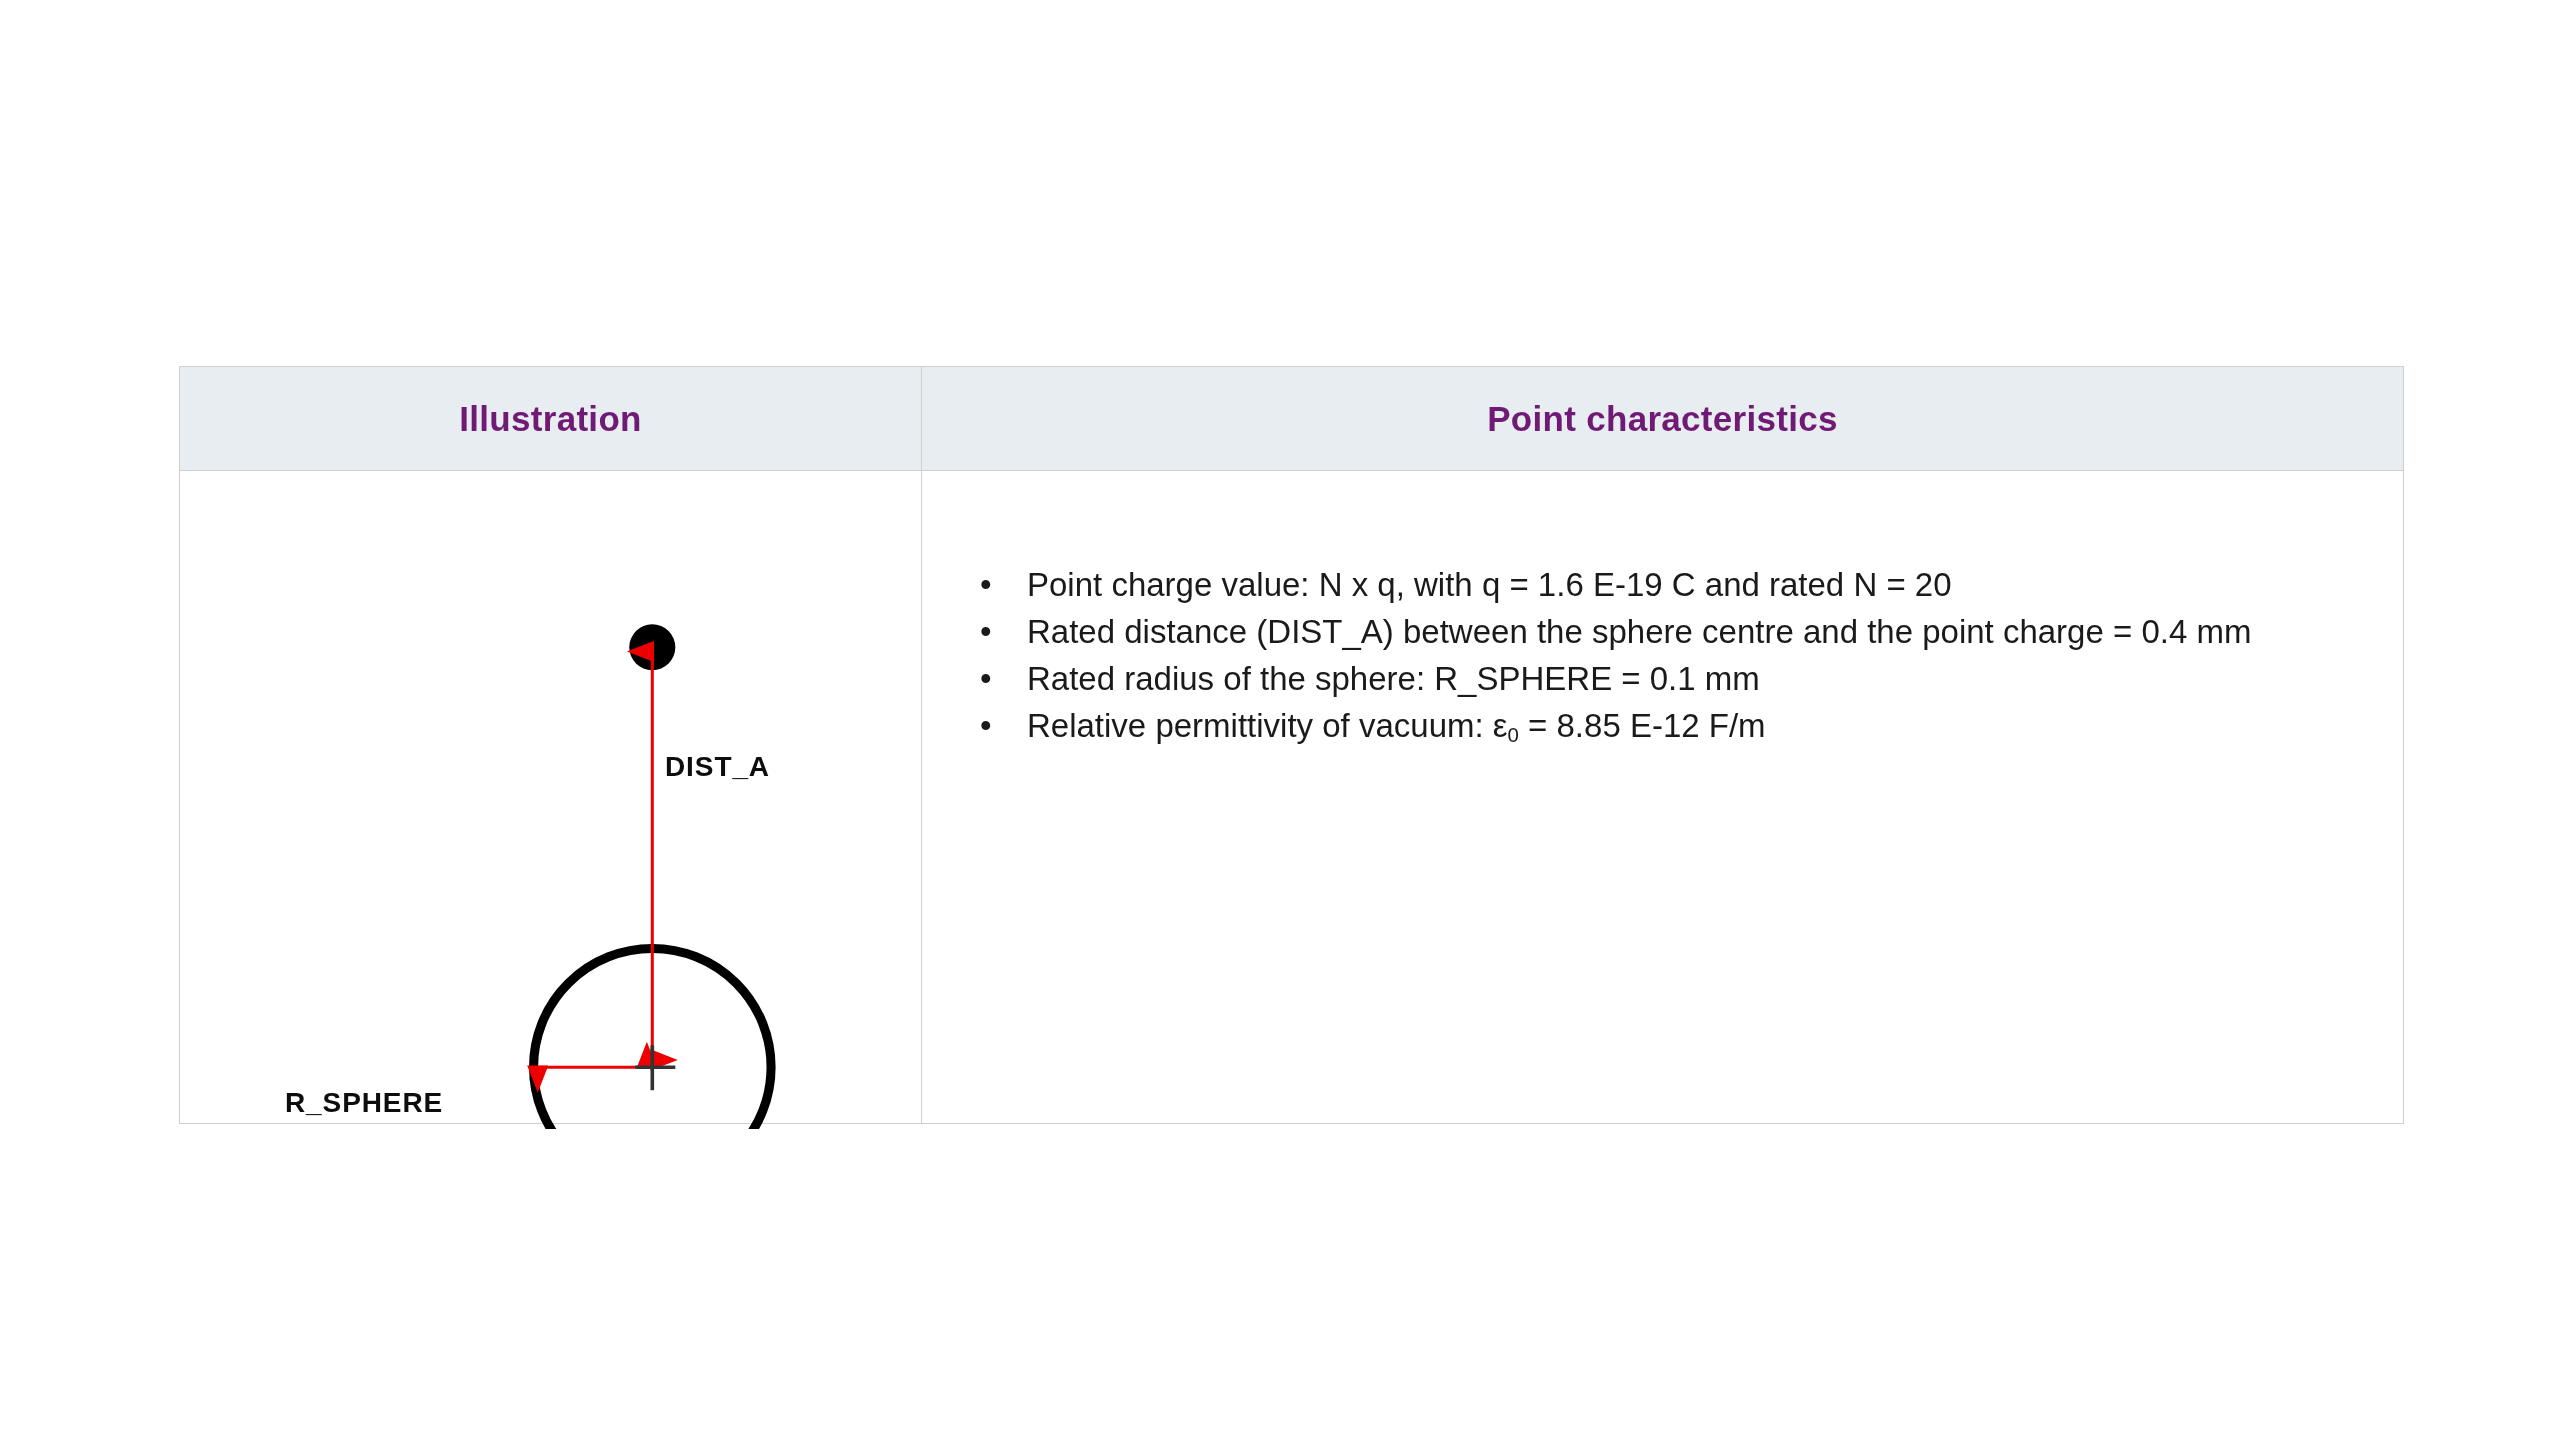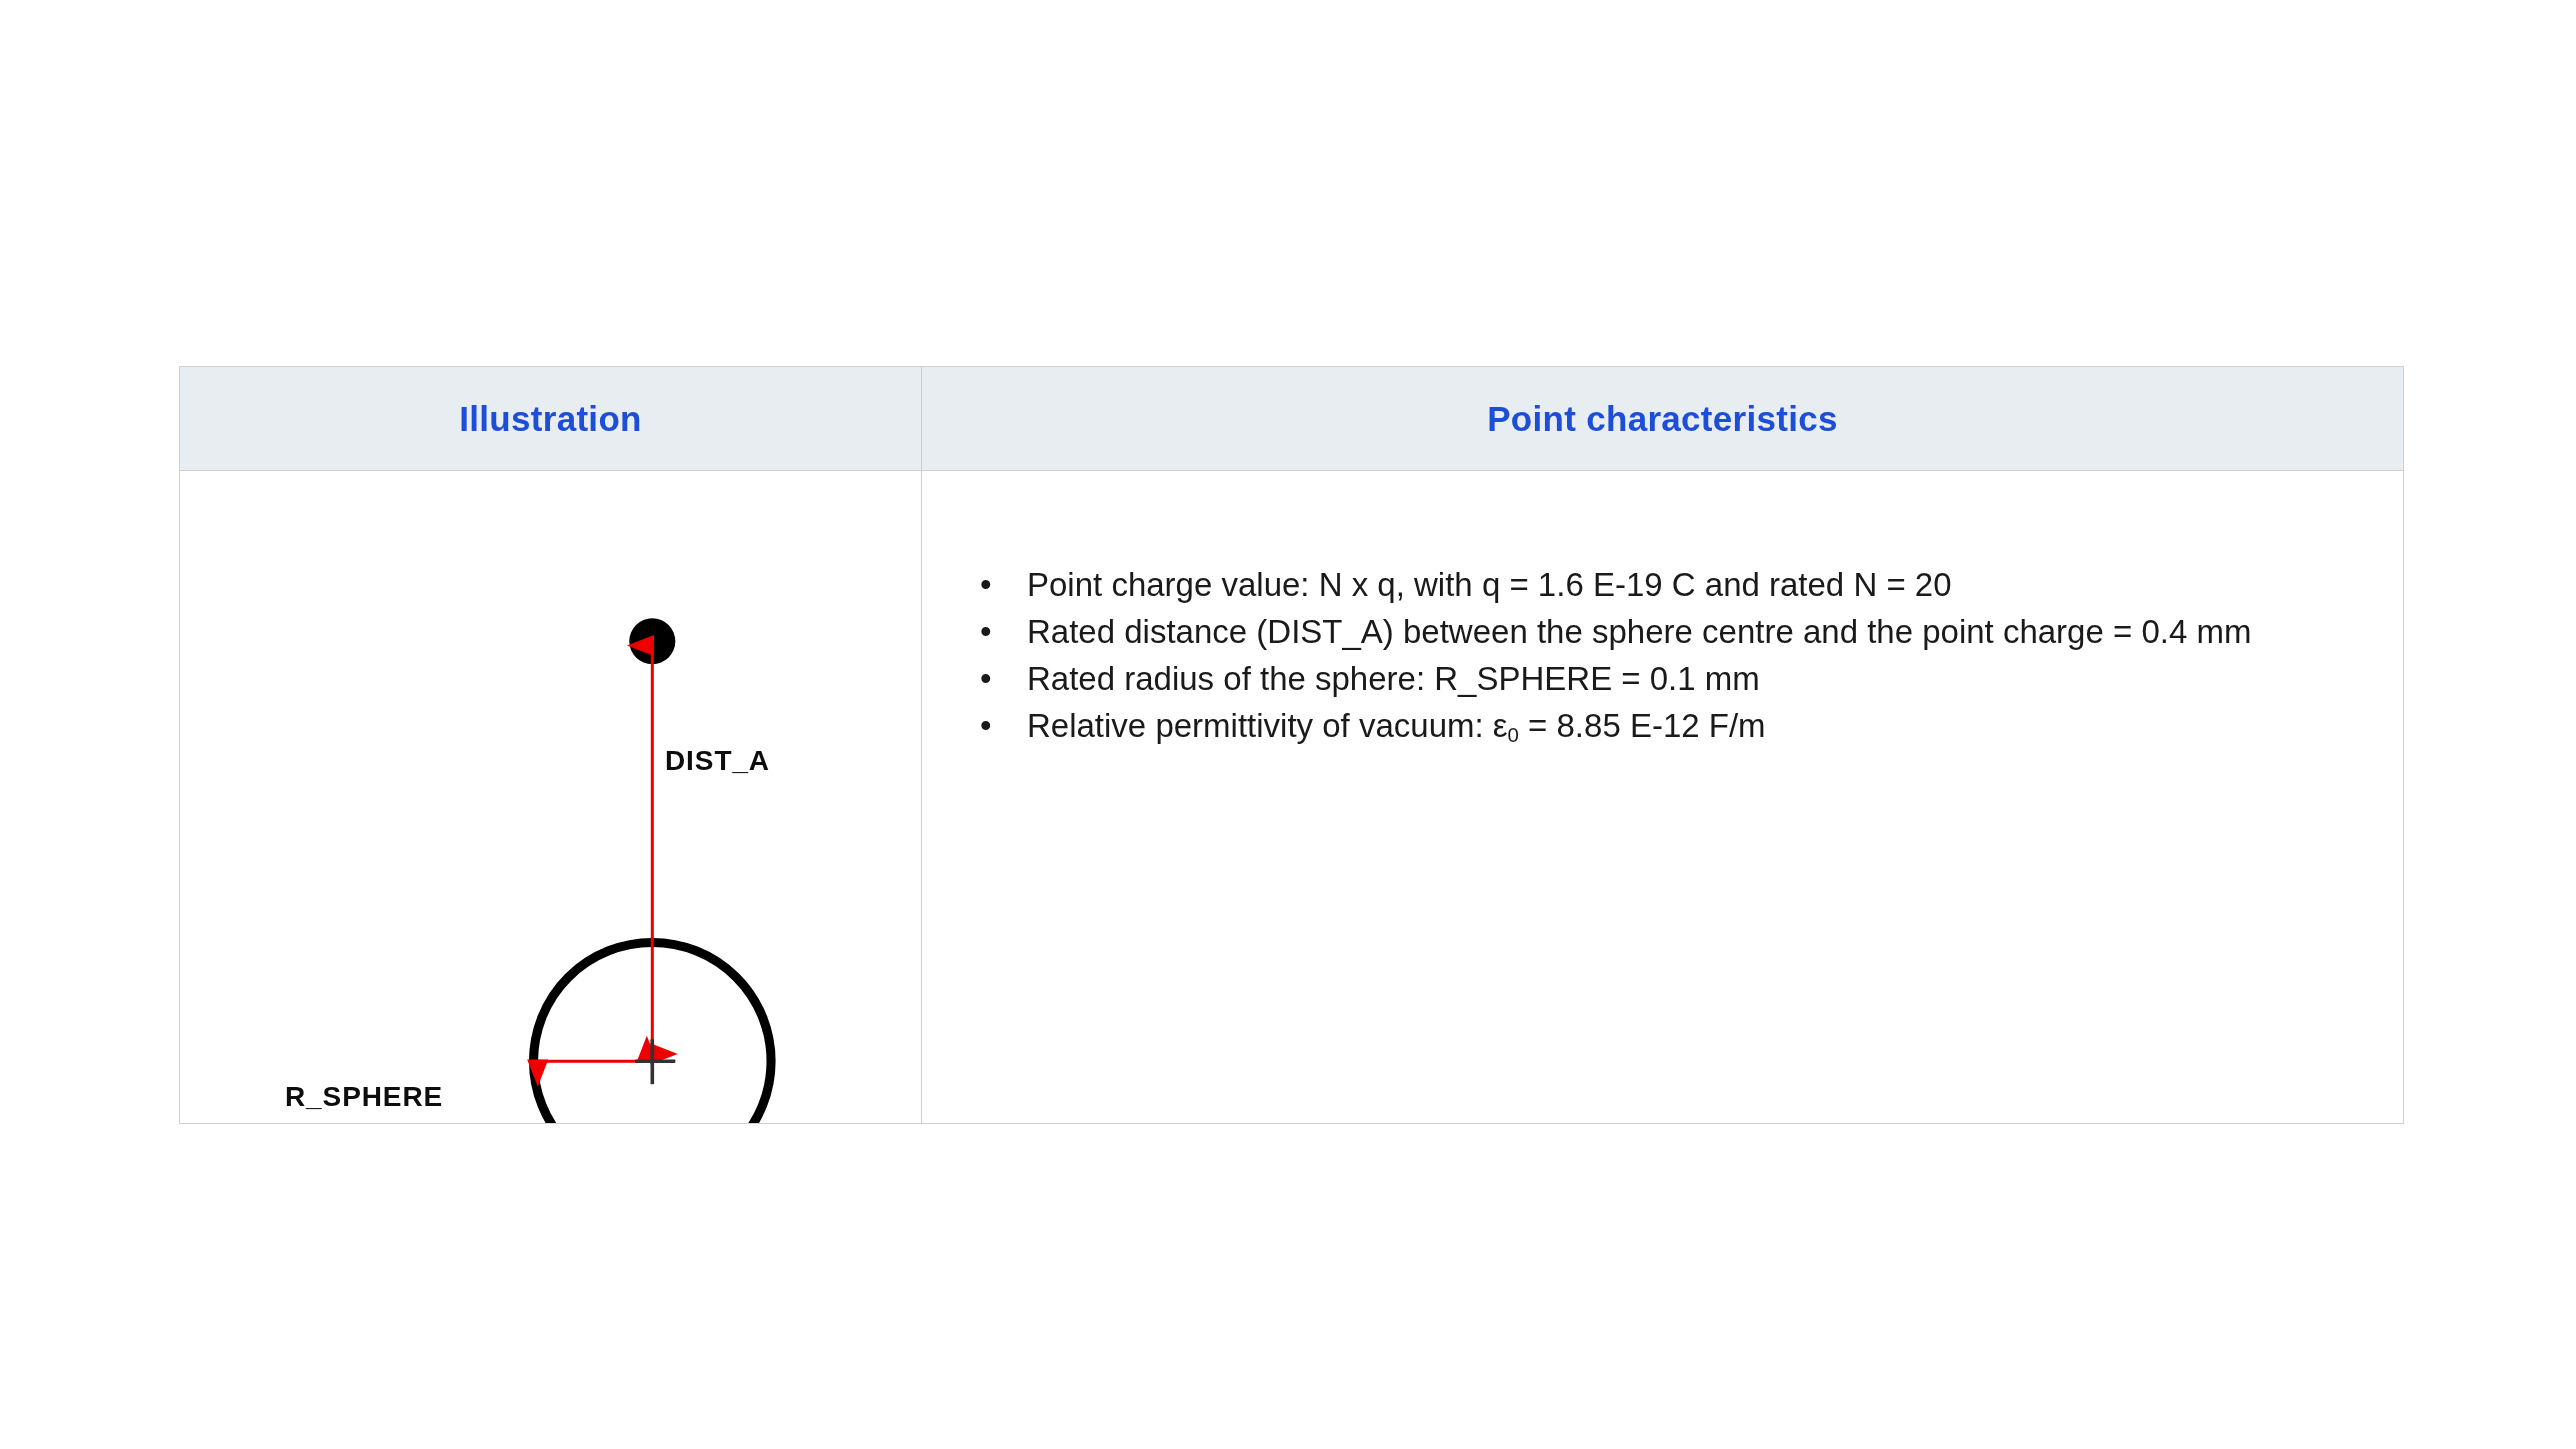--- a/index.html
+++ b/index.html
@@ -36,21 +36,21 @@
     border: 1.8px solid #cfcfcf;
     padding: 0;
     vertical-align: top;
   }
 
   .spec-table thead th {
     background: #e7edf0;
     text-align: center;
     font-weight: bold;
     font-size: 35px;
-    color: #1d4ed8;
+    color: #701a75;
     letter-spacing: 0.3px;
     height: 103px;
     vertical-align: middle;
   }
 
   .col-illustration { width: 741px; }
   .col-characteristics { width: 1481px; }
 
   .cell-illustration {
     height: 652px;
@@ -60,21 +60,21 @@
 
   .cell-characteristics {
     background: #ffffff;
     padding: 0;
   }
 
   
   .illustration-canvas {
     position: absolute;
     left: 0;
-    top: 0;
+    top: 6px;
     width: 100%;
     height: 100%;
     text-decoration: underline;
   }
 
   .diagram-svg {
     position: absolute;
     left: 0;
     top: 0;
     width: 741px;

